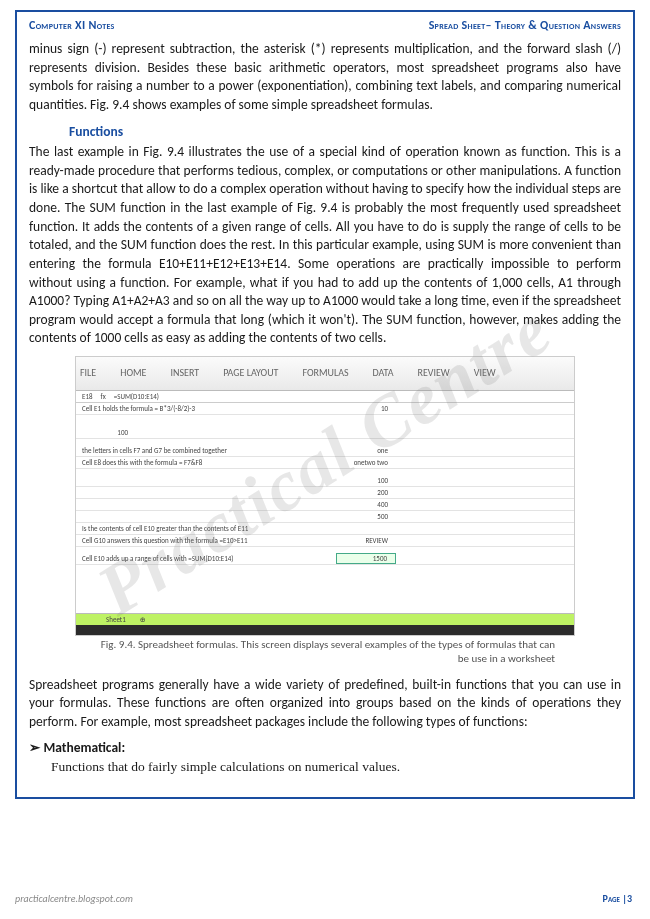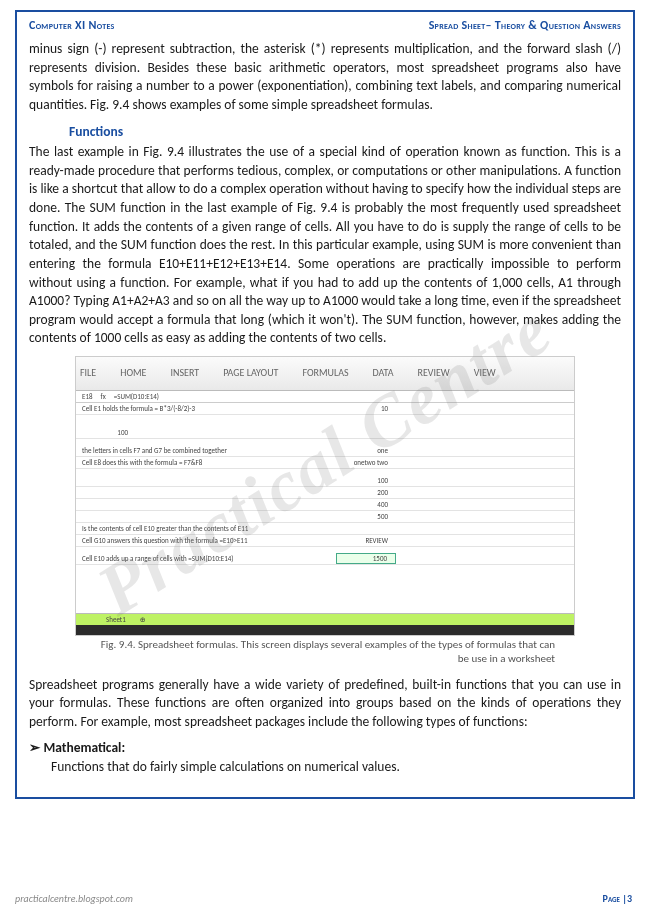--- a/index.html
+++ b/index.html
@@ -15,21 +15,21 @@
   .fig .grid { background: #fff; }
   .fig .row { display: flex; border-bottom: 1px solid #e3e3e3; height: 12px; align-items: center; }
   .fig .row.gap { height: 6px; border-bottom: none; }
   .fig .lbl { width: 260px; padding-left: 6px; white-space: nowrap; overflow: hidden; }
   .fig .val { width: 60px; text-align: right; padding-right: 8px; }
   .fig .tab { height: 12px; background: #bef264; border-top: 1px solid #bbb; display: flex; align-items: center; padding-left: 30px; gap: 14px; }
   .fig .status { height: 10px; background: #2b2b2b; }
   .caption { text-align: right; font-size: 11px; color: #555; margin: 0 auto 10px auto; width: 460px; line-height: 1.25; }
   .bullet-head { font-weight: 700; }
   .bullet-head::before { content: "➢ "; }
-  .indent { padding-left: 22px; }
+  .indent { padding-left: 22px; font-family: Liberation Serif, serif; }
   .ftr { position: absolute; bottom: 14px; left: 15px; right: 18px; display: flex; justify-content: space-between; font-size: 10px; color: #888; font-style: italic; }
   .ftr .pg { color: #1a4ea0; font-style: normal; font-weight: 600; font-variant: small-caps; }
   .watermark { position: absolute; left: 50%; top: 50%; transform: translate(-50%,-50%) rotate(-32deg); font-size: 72px; font-weight: 700; color: rgba(120,120,120,0.18); font-family: Georgia, 'Times New Roman', serif; font-style: italic; letter-spacing: 2px; pointer-events: none; white-space: nowrap; z-index: 50; }
 </style>
 </head>
 <body>
 
 <div class="page">
   <div class="hdr">
     <span>Computer XI Notes</span>

